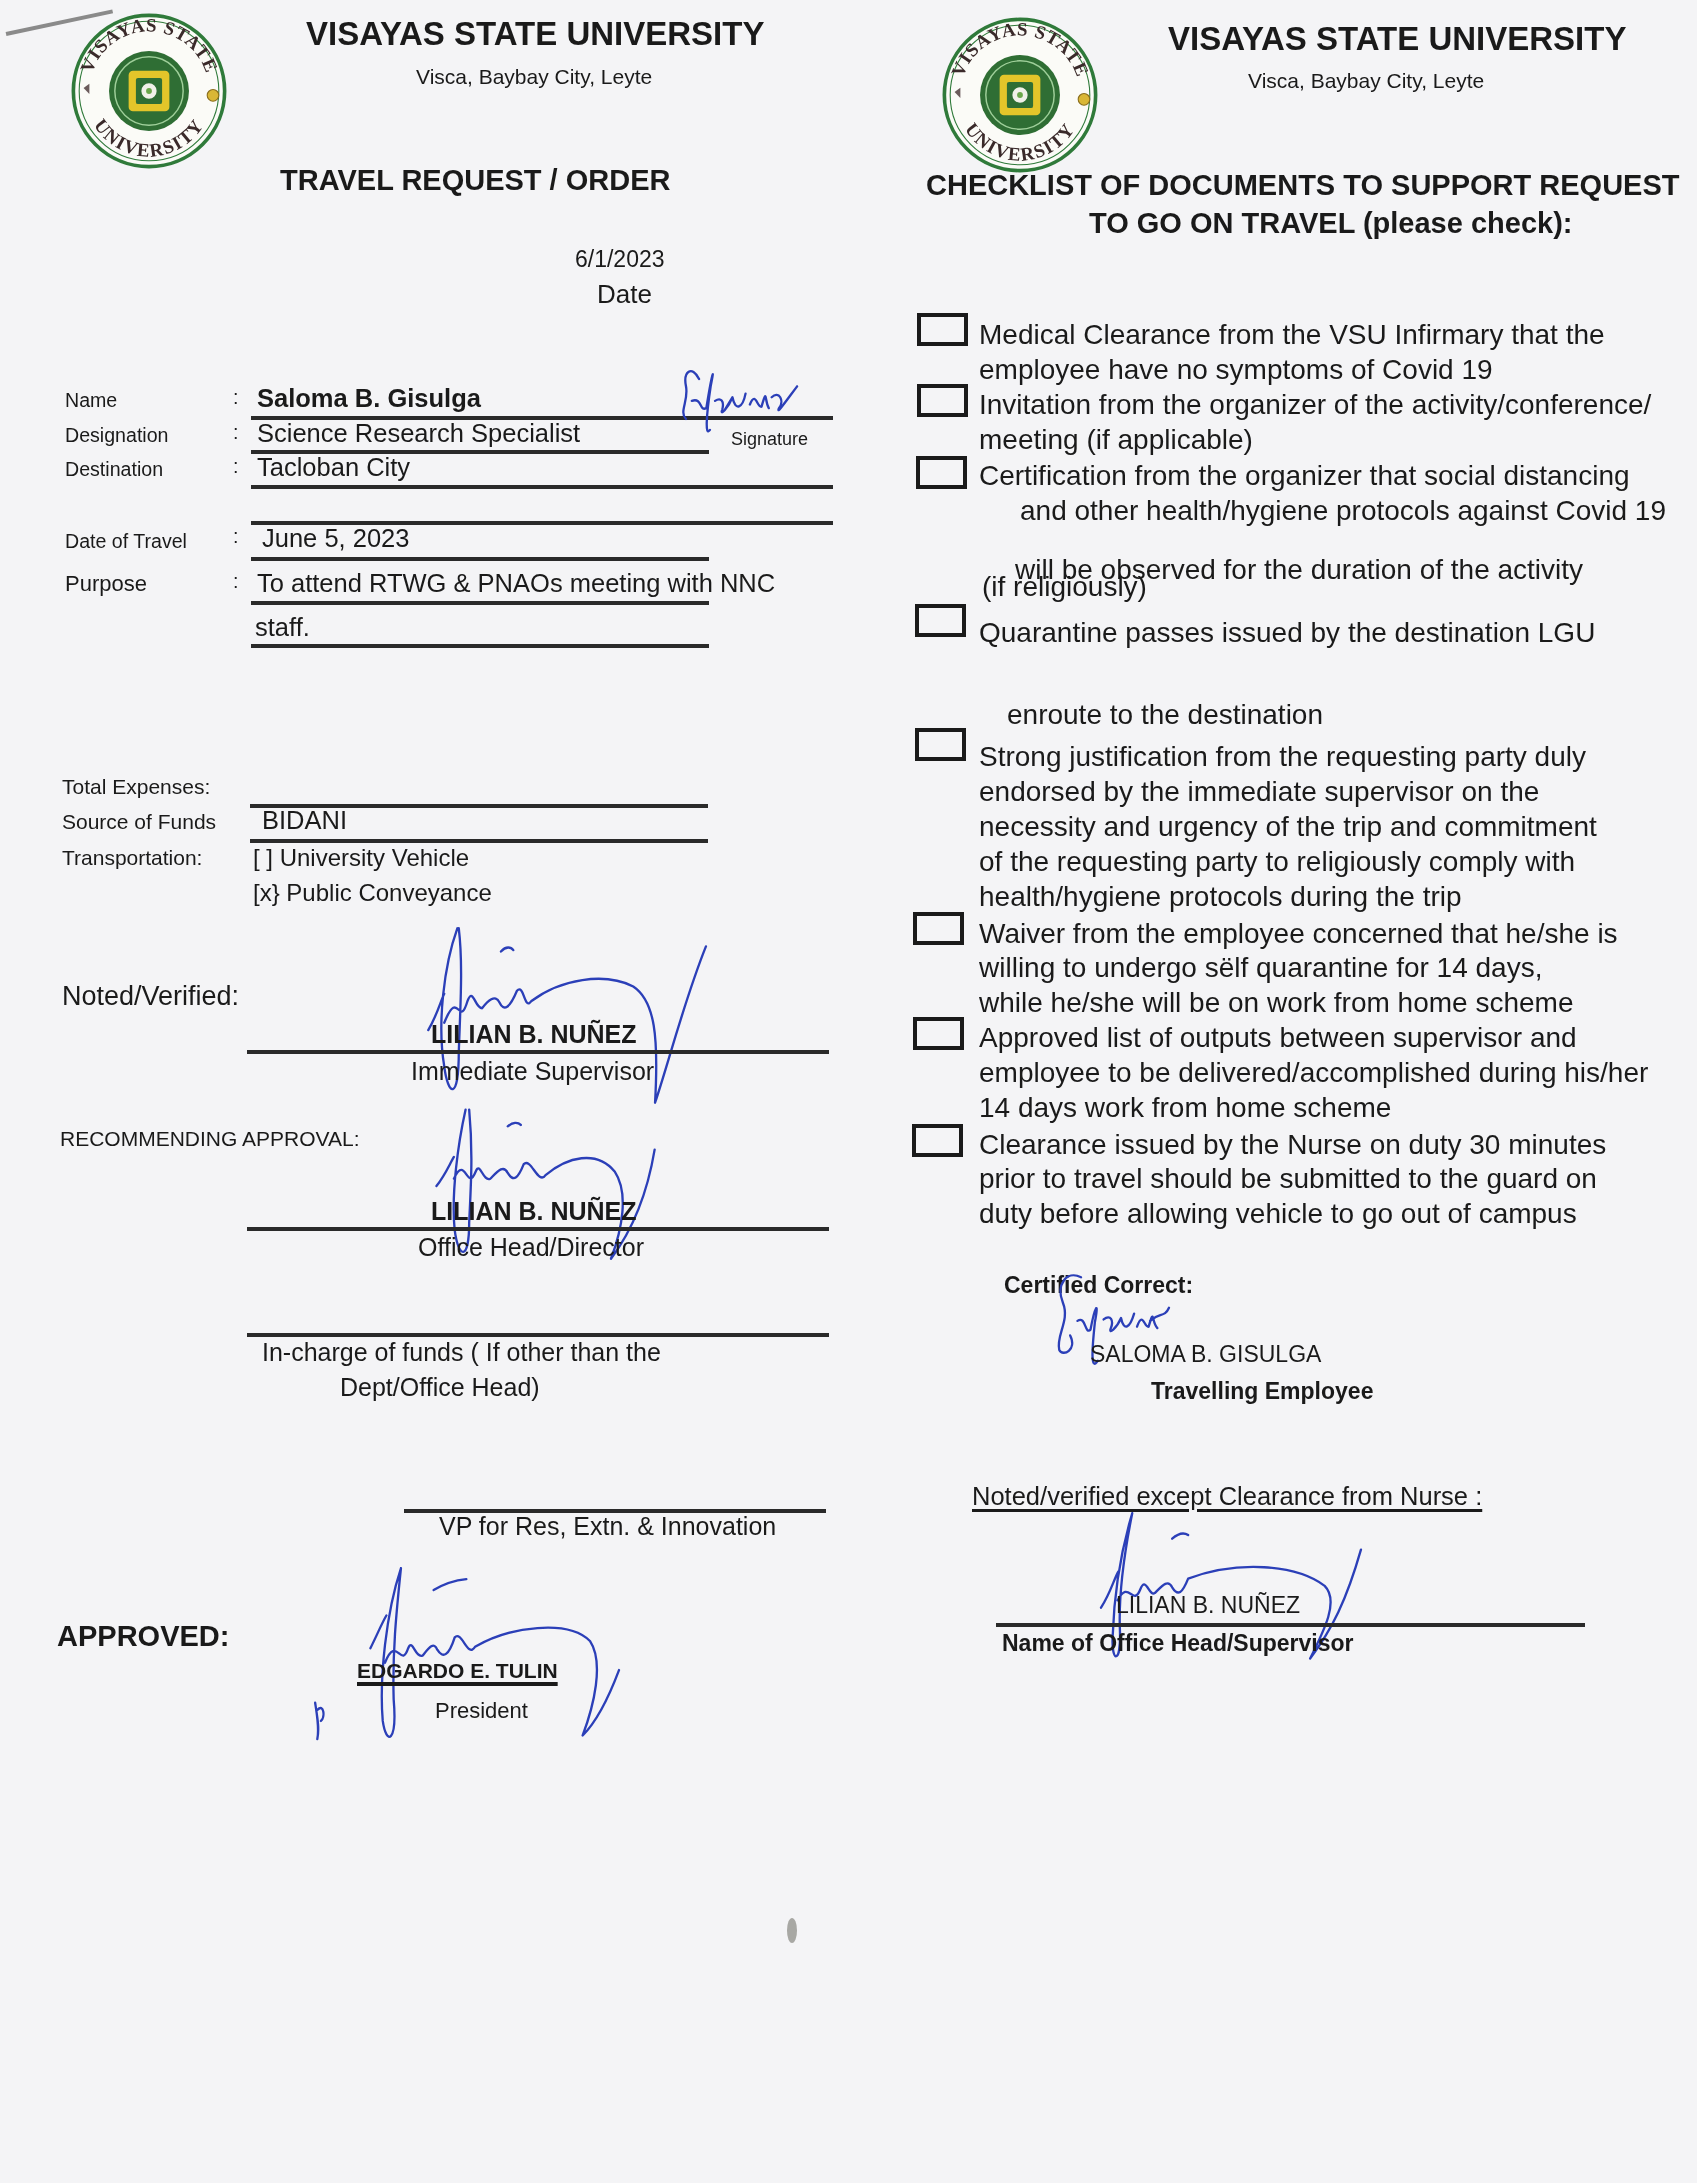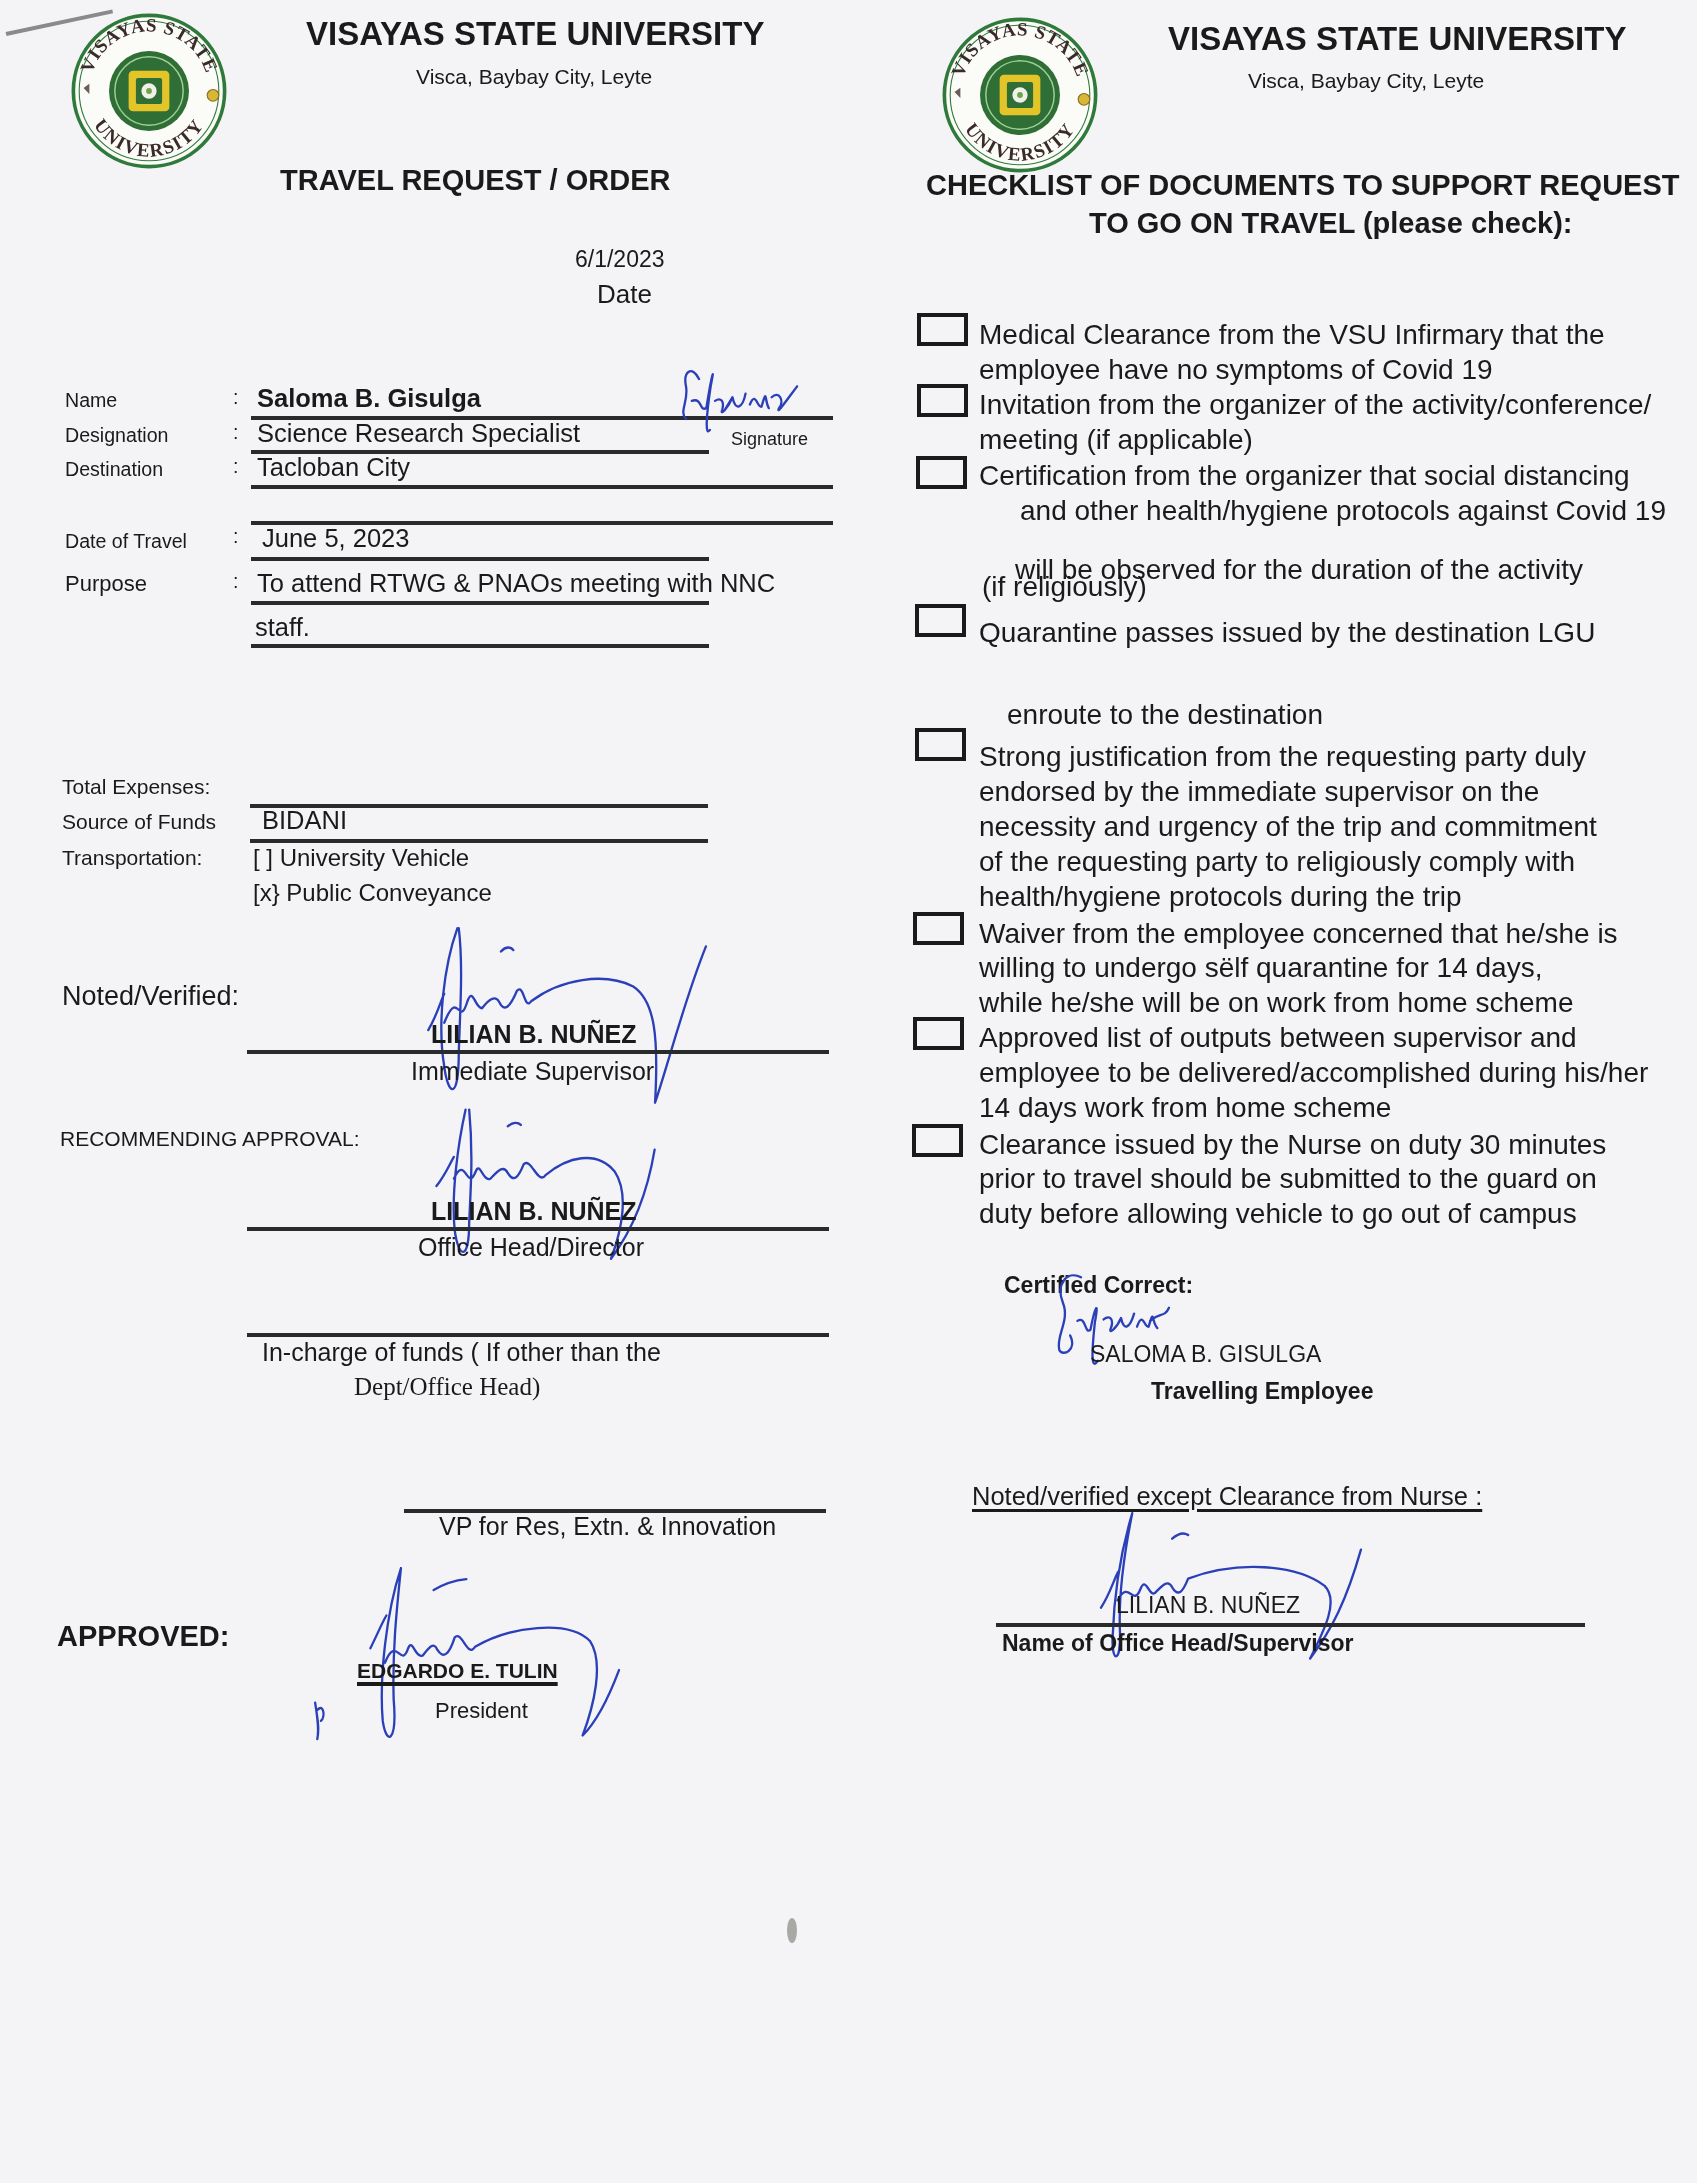--- a/index.html
+++ b/index.html
@@ -110,21 +110,21 @@
   <div class="abs" style="left:60px;top:1127px;font-size:21px;">RECOMMENDING APPROVAL:</div>
   <svg class="sig" style="left:429px;top:1106px;width:284px;height:160px;" viewBox="0 0 390 220">
     <path d="M50 5 C40 50,30 120,35 170 C40 210,55 215,55 160 C58 100,60 60,55 5 M10 110 C22 95,28 80,34 70 M34 100 C50 65,52 120,64 90 C70 75,74 105,84 100 C94 90,102 80,108 92 C116 105,122 100,130 80 C140 70,150 110,160 95 C190 70,230 60,255 90 C275 120,265 170,250 210 M310 60 C300 120,280 170,250 210 M108 28 C115 22,122 22,126 26"></path>
   </svg>
   <div class="abs b" style="left:431px;top:1197px;font-size:25px;">LILIAN B. NUÑEZ</div>
   <div class="rule" style="left:247px;top:1227px;width:582px;"></div>
   <div class="abs" style="left:418px;top:1233px;font-size:25px;">Office Head/Director</div>
 
   <div class="rule" style="left:247px;top:1333px;width:582px;"></div>
   <div class="abs" style="left:262px;top:1338px;font-size:25px;">In-charge of  funds ( If other than the</div>
-  <div class="abs" style="left:354px;top:1373px;font-size:25px;font-family:Liberation Serif, serif;">Dept/Office Head)</div>
+  <div class="abs" style="left:340px;top:1373px;font-size:25px;">Dept/Office Head)</div>
 
   <div class="rule" style="left:404px;top:1509px;width:422px;"></div>
   <div class="abs" style="left:439px;top:1512px;font-size:25px;">VP for Res, Extn. &amp; Innovation</div>
 
   <div class="abs b" style="left:57px;top:1620px;font-size:29px;">APPROVED:</div>
   <svg class="sig" style="left:306px;top:1561px;width:437px;height:189px;" viewBox="0 0 600 260">
     <path d="M130 10 C110 70,100 160,105 220 C110 255,125 250,120 190 C118 120,125 60,130 10 M88 120 C98 100,104 85,110 75 M108 140 C124 100,130 150,140 120 C146 105,150 135,160 130 C168 120,175 110,180 122 C188 135,196 130,204 105 C214 95,222 135,232 118 C280 90,360 80,390 110 C410 140,395 200,380 240 M430 150 C415 190,400 220,380 240 M175 40 C195 28,210 26,220 25 M12 195 C15 215,18 230,15 245 M15 205 C24 195,26 215,20 220"></path>
   </svg>
 
   <div class="abs b" style="left:357px;top:1659px;font-size:21px;text-decoration:underline;text-decoration-thickness:3.6px;text-underline-offset:4.4px;">EDGARDO E. TULIN</div>

